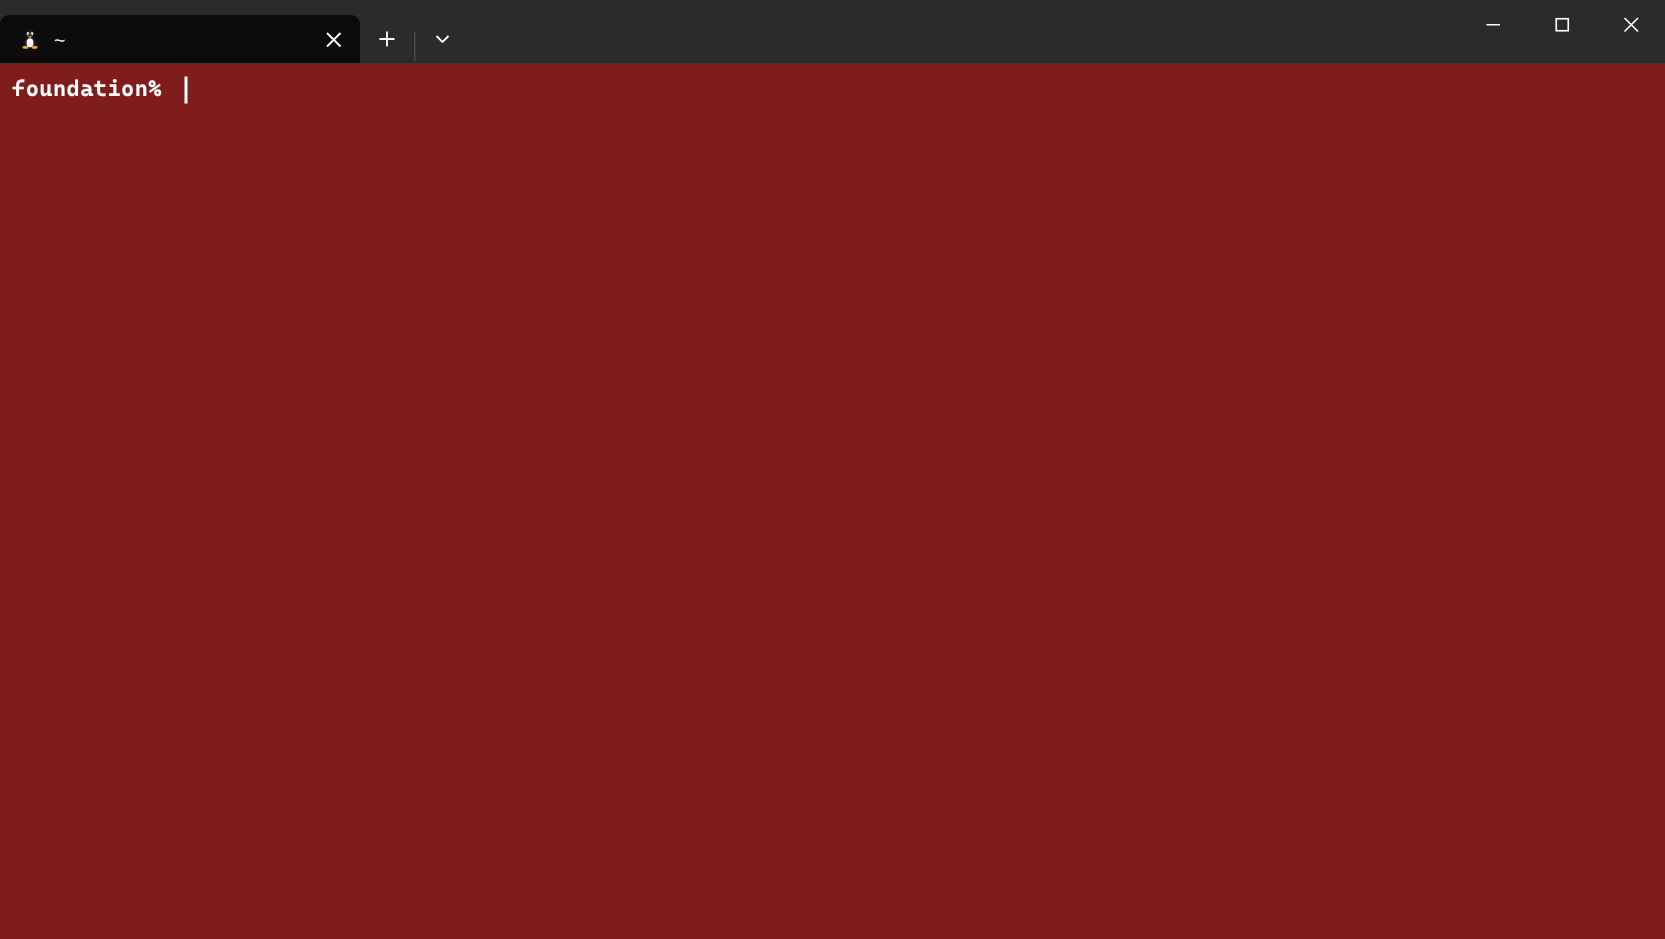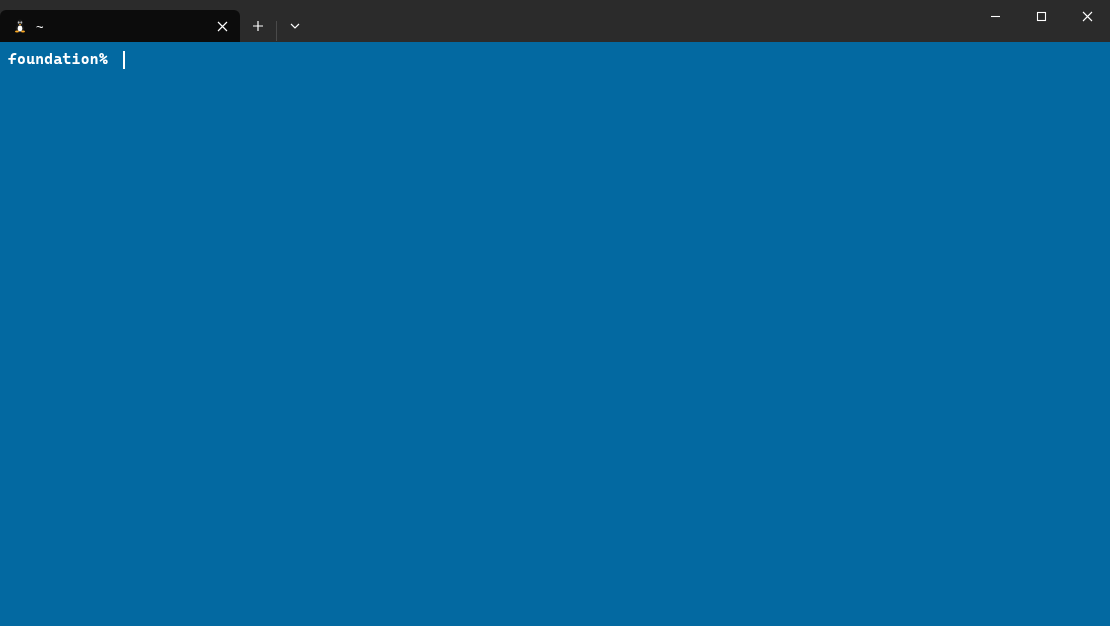--- a/index.html
+++ b/index.html
@@ -98,21 +98,21 @@
       width: 46px;
       height: 32px;
       display: flex;
       align-items: center;
       justify-content: center;
       cursor: pointer;
       color: #ffffff;
     }
     .terminal-body {
       padding: 8px 8px;
-      background: #0369a1;
+      background: #7f1d1d;
       height: calc(100% - 42px);
       position: relative;
     }
     .terminal-line {
       display: flex;
       align-items: center;
       color: #ffffff;
       font-size: 15px;
       font-weight: bold;
       line-height: 1.3;

